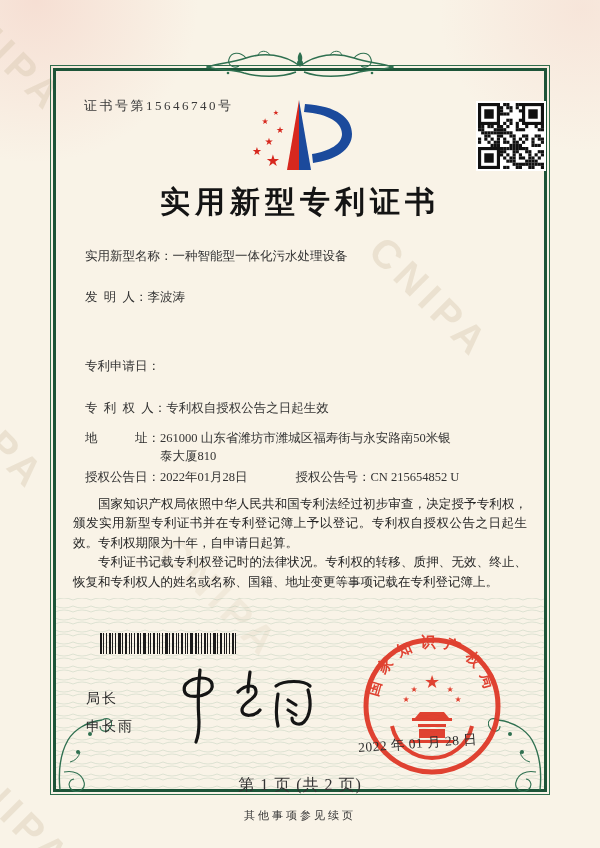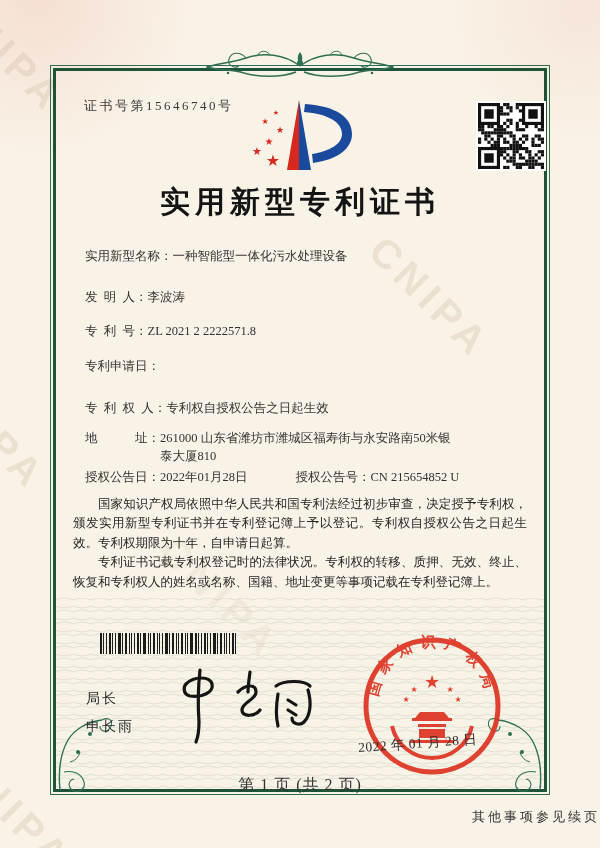--- a/index.html
+++ b/index.html
@@ -33,21 +33,21 @@
   .qrbox{position:absolute;left:476px;top:101px;width:70px;height:70px;
          background:#fff;z-index:4;padding:2px;box-sizing:border-box;}
   .signer{position:absolute;left:86px;top:684px;z-index:4;
           font-family:"Liberation Sans","DejaVu Sans",sans-serif;
           font-size:14px;letter-spacing:2px;color:#2b2b2b;line-height:28px;}
   .sealdate{position:absolute;left:358px;top:733px;width:170px;z-index:6;
           font-size:13.5px;letter-spacing:.5px;color:#2e2e2e;
           transform:rotate(-4deg);font-weight:500;}
   .pageinfo{left:0;top:775px;width:600px;text-align:center;font-size:16px;
           letter-spacing:1px;color:#333;}
-  .footnote{left:0;top:808px;width:600px;text-align:right;font-size:13px;
+  .footnote{left:0;top:808px;width:600px;text-align:center;font-size:11px;
           letter-spacing:3px;color:#333;}
   svg{display:block;}
 </style>
 </head>
 <body>
 
 <div class="page">
 
   <div class="wm" style="left:-34px;top:-18px;">CNIPA</div>
   <div class="wm" style="left:392px;top:228px;">CNIPA</div>
@@ -314,24 +314,20 @@
   <div class="content title">实用新型专利证书</div>
 
   <div class="row" style="top:288px;">
     <span class="lab">发 明 人：</span>
     <span class="val">李波涛</span>
   </div>
   <div class="row" style="top:247px;">
     <span class="lab">实用新型名称：</span>
     <span class="val">一种智能型一体化污水处理设备</span>
   </div>
-  <div class="row" style="top:322px;">
-    <span class="lab">专 利 号：</span>
-    <span class="val">ZL 2021 2 2222571.8</span>
-  </div>
   <div class="row" style="top:357px;">
     <span class="lab">专利申请日：</span>
   </div>
   <div class="row" style="top:371px;margin-top:28px;">
     <span class="lab">专 利 权 人：</span>
     <span class="val">专利权自授权公告之日起生效</span>
   </div>
   <div class="row" style="top:429px;">
     <span class="lab">地　　　址：</span>
     <span class="val" style="width:302px;">261000 山东省潍坊市潍城区福寿街与永安路南50米银泰大厦810</span>

